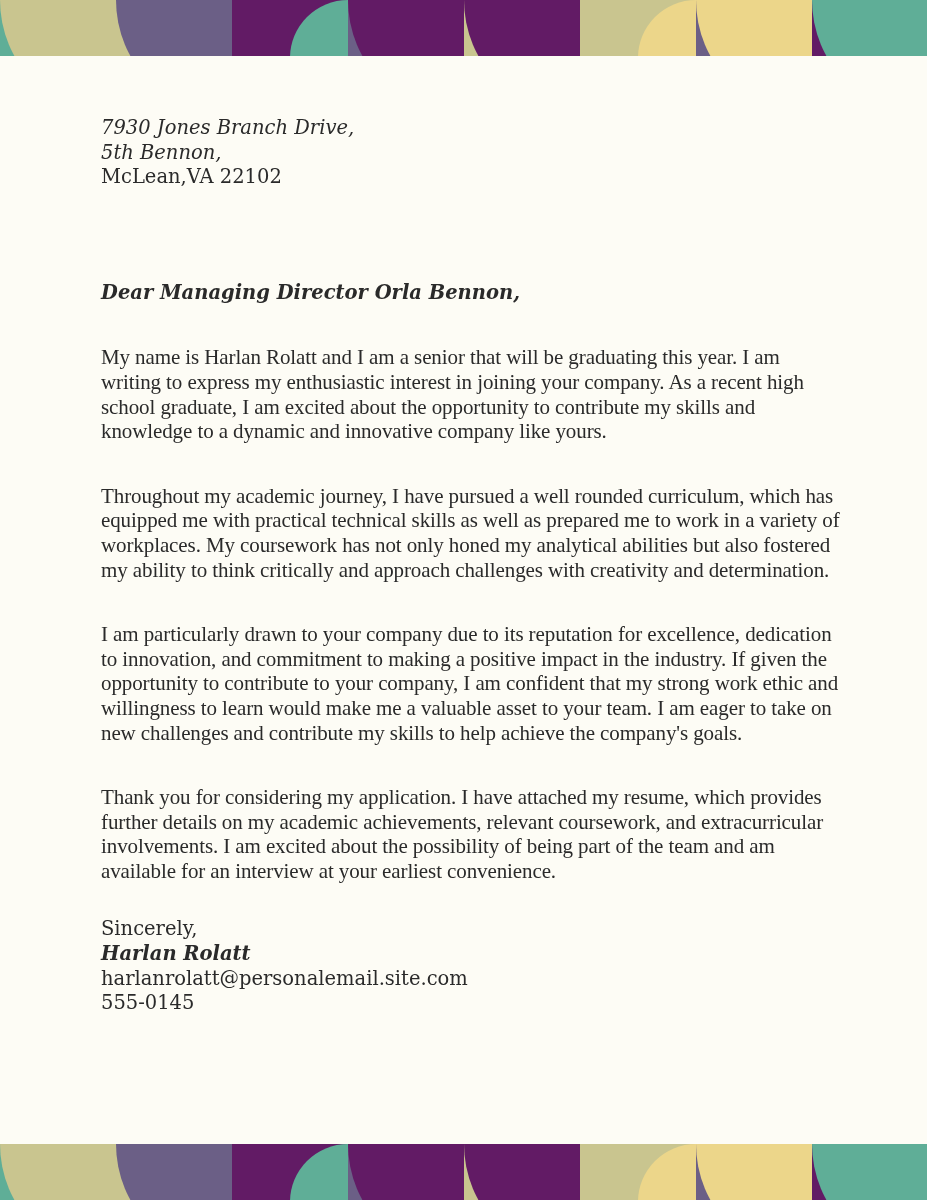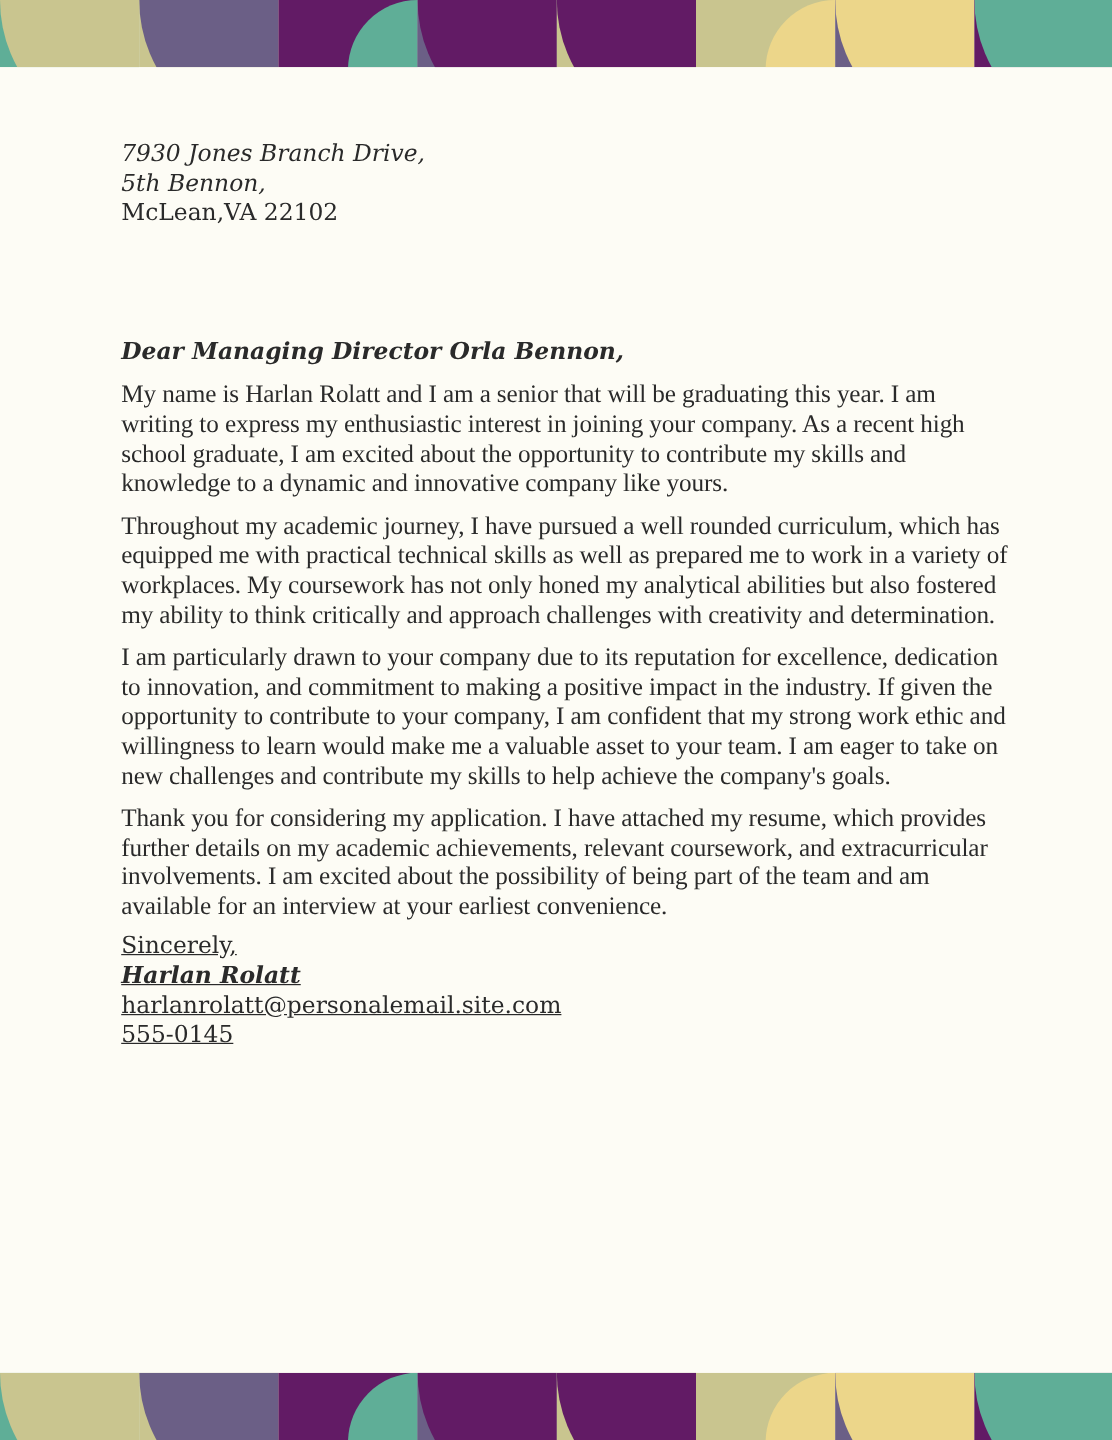--- a/index.html
+++ b/index.html
@@ -19,22 +19,22 @@
     .shape.tr { width: 232px; height: 232px; left: 0; top: -116px; }
     .shape.br { width: 116px; height: 116px; left: 58px; top: 0; }
 
     .content {
       position: absolute; left: 101px; top: 116px; width: 740px;
       font-size: 19.5px; line-height: 24.6px;
     }
     .addr { font-style: italic; }
     .addr .upright { font-style: normal; }
     .greeting { font-weight: bold; font-style: italic; margin-top: 91px; }
-    .para { margin-top: 11px; font-family: "Liberation Serif", serif; font-size: 21px; letter-spacing: -0.1px; }
-    .closing { margin-top: 9px; text-decoration: underline; }
+    .para { margin-top: 40px; font-family: "Liberation Serif", serif; font-size: 21px; letter-spacing: -0.1px; }
+    .closing { margin-top: 34px; }
     .sig-name { font-weight: bold; font-style: italic; }
   </style>
 </head>
 <body>
 
 <div class="band top" id="band-top">
     <div class="tile" style="background: rgb(95, 174, 151);">
       <div class="shape tr" style="background: rgb(201, 197, 143);"></div>
     </div>
     <div class="tile" style="background: rgb(201, 197, 143);">

